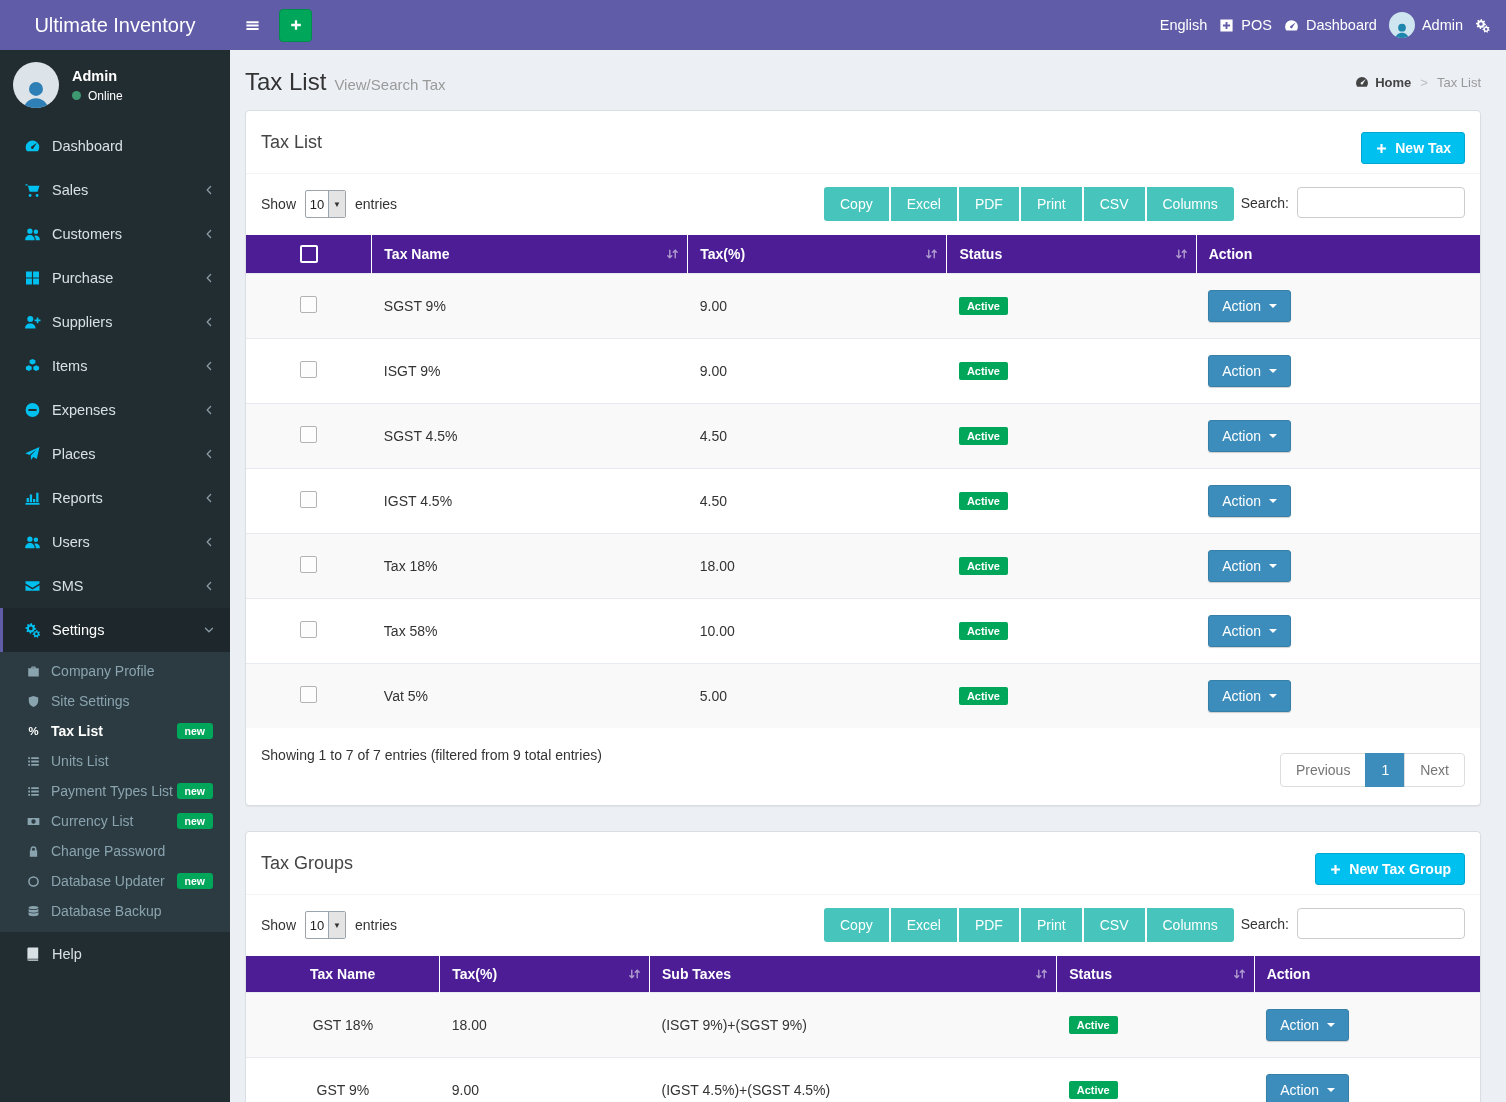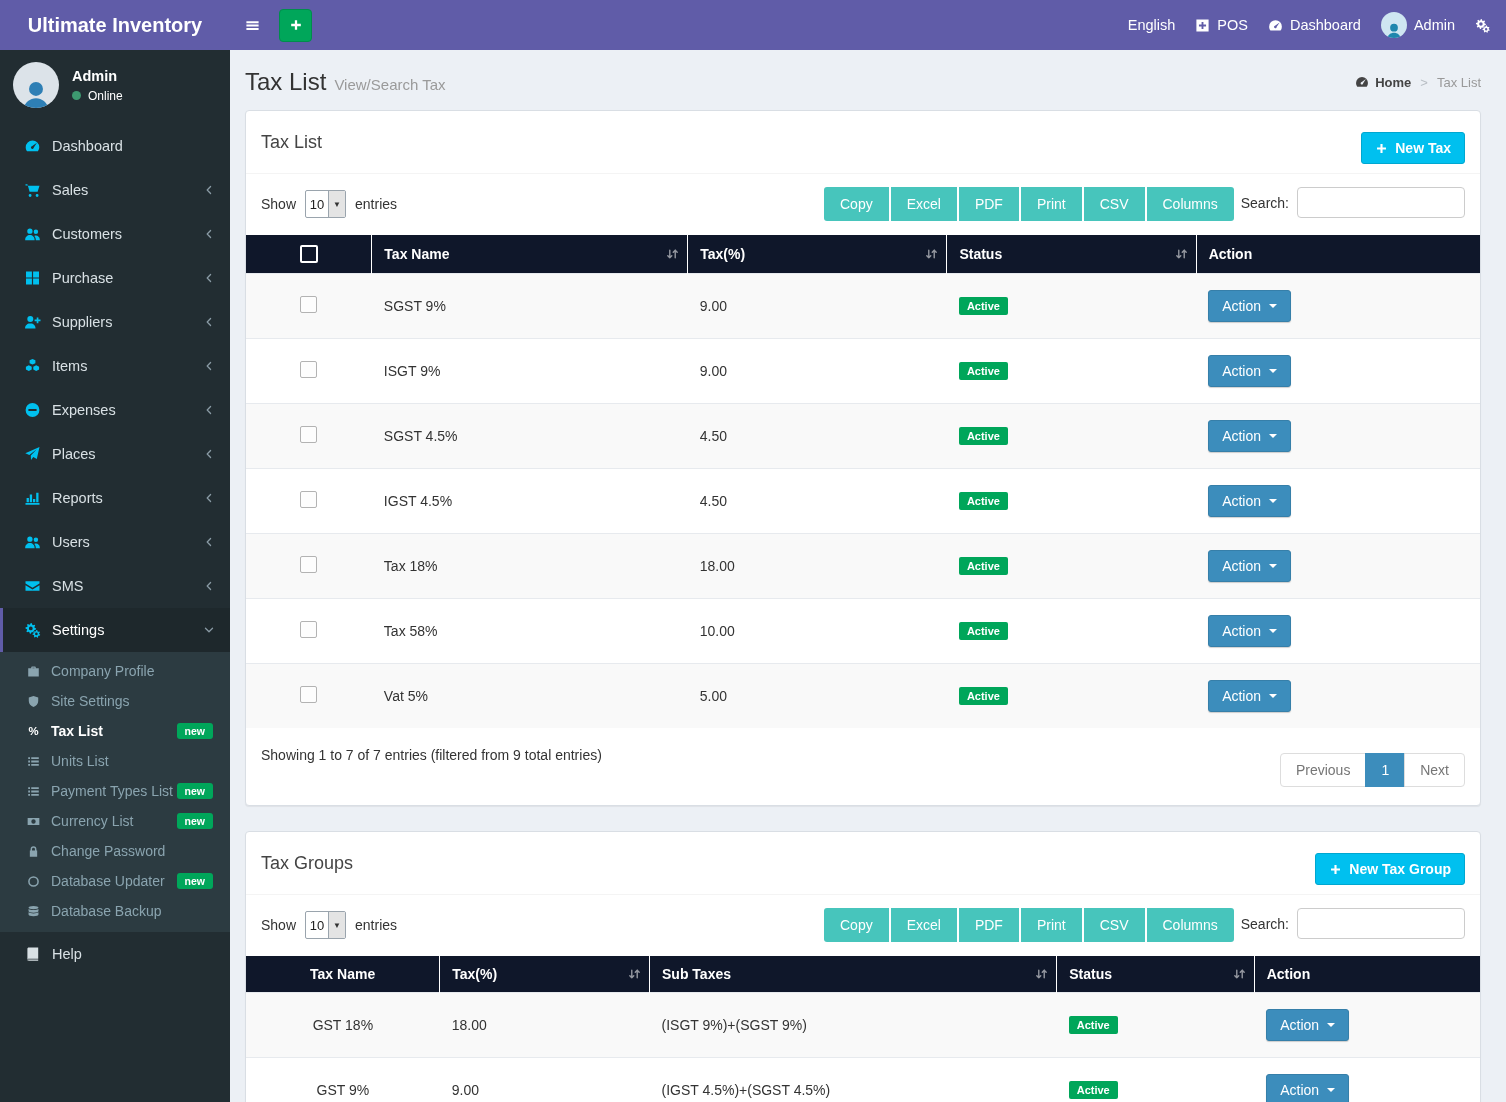--- a/index.html
+++ b/index.html
@@ -6,25 +6,25 @@
   html, body { margin:0; padding:0; height:100%; }
   body {
     font-family: "Liberation Sans", "DejaVu Sans", sans-serif;
     font-size: 14px; color:#333; background:#ecf0f5; min-width:1506px;
   }
   .svgi { display:inline-flex; width:1em; height:1em; }
   .svgi svg { width:100%; height:100%; display:block; }
 
   
   .navbar { position:fixed; top:0; left:0; right:0; height:50px; background:#605ca8; display:flex; align-items:stretch; z-index:100; color:#fff; }
-  .brand { width:230px; display:flex; align-items:center; justify-content:center; font-size:20px; font-weight:bold; color:#fff; cursor:pointer; flex:none; }
+  .brand { width:230px; display:flex; align-items:center; justify-content:center; font-size:20px; font-weight:normal; color:#fff; cursor:pointer; flex:none; }
   .nav-left { display:flex; align-items:center; }
   .hamburger { width:44px; height:50px; display:flex; align-items:center; justify-content:center; font-size:15px; cursor:pointer; }
   .quick-add { width:33px; height:33px; margin-left:5px; background:#00a65a; border:1px solid #008d4c; border-radius:4px; color:#fff; display:flex; align-items:center; justify-content:center; font-size:14px; cursor:pointer; }
-  .nav-right { margin-left:auto; display:flex; align-items:center; gap:20px; padding-right:16px; }
+  .nav-right { margin-left:auto; display:flex; align-items:center; gap:12px; padding-right:16px; }
   .nav-link { color:#fff; display:flex; align-items:center; gap:7px; font-size:14.5px; cursor:pointer; text-decoration:none; }
   .nav-link .svgi { font-size:15px; }
   .avatar { border-radius:50%; overflow:hidden; display:flex; align-items:flex-end; justify-content:center; flex:none; }
   .avatar .svgi { display:block; }
   .avatar-sm { width:26px; height:26px; background:#cfe6f1; color:#1f86ad; }
   .avatar-sm .svgi { width:20px; height:20px; margin-bottom:-3px; }
   .avatar-lg { width:46px; height:46px; background:#dce3e9; color:#2e7fb5; }
   .avatar-lg .svgi { width:36px; height:36px; margin-bottom:-5px; }
 
   
@@ -71,21 +71,21 @@
   .fselect .arrow { width:17px; background:#e4e4e4; border-left:1px solid #9aa4ad; display:flex; align-items:center; justify-content:center; font-size:8px; color:#333; }
   .dt-right { display:flex; align-items:flex-start;padding-left:44px; }
   .dt-buttons { display:flex; gap:2px; margin-right:7px; }
   .dt-btn { background:#47c5bc; border:none; color:#fff; font-size:14px; padding:9px 16px; cursor:pointer; }
   .dt-btn:first-child { border-radius:3px 0 0 3px; }
   .dt-btn:last-child { border-radius:0 3px 3px 0; }
   .dt-search { display:flex; align-items:center; gap:8px; color:#333; }
   .dt-search input { width:168px; height:31px; border:1px solid #ccc; border-radius:4px; padding:0 8px; font-size:14px; font-family:inherit; outline:none; }
 
   table.dt { width:100%; border-collapse:collapse; }
-  .dt thead th { background:#0f172a; color:#fff; font-size:14px; font-weight:bold; text-align:left; padding:10px 12px; position:relative; border-right:1px solid rgba(255,255,255,.35); }
+  .dt thead th { background:#4c1d95; color:#fff; font-size:14px; font-weight:bold; text-align:left; padding:10px 12px; position:relative; border-right:1px solid rgba(255,255,255,.35); }
   .dt thead th:last-child { border-right:none; }
   .dt thead th.center { text-align:center; }
   .dt th .sort { position:absolute; right:7px; top:50%; transform:translateY(-50%); font-size:15px; opacity:.55; }
   .hdr-checkbox { width:18px; height:18px; border:2px solid #fff; border-radius:2px; background:transparent; display:inline-block; vertical-align:middle; }
   .dt tbody td { padding:16px 12px; font-size:14px; color:#333; border-top:1px solid #e7eaee; }
   .dt tbody tr:nth-child(odd) { background:#f9f9f9; }
   .dt tbody td.center { text-align:center; }
   .checkbox { width:17px; height:17px; border:1px solid #b3b3b3; border-radius:2px; background:#fdfdfd; display:inline-block; cursor:pointer; }
   .badge-active { background:#00a65a; color:#fff; font-size:11px; font-weight:bold; padding:3px 8px; border-radius:2px; display:inline-block; }
   .btn-action { background:#3c8dbc; border:1px solid #367fa9; color:#fff; font-size:14px; padding:7px 13px; border-radius:3px; display:inline-flex; align-items:center; gap:8px; cursor:pointer; box-shadow:0 1px 1px rgba(0,0,0,.18); }

